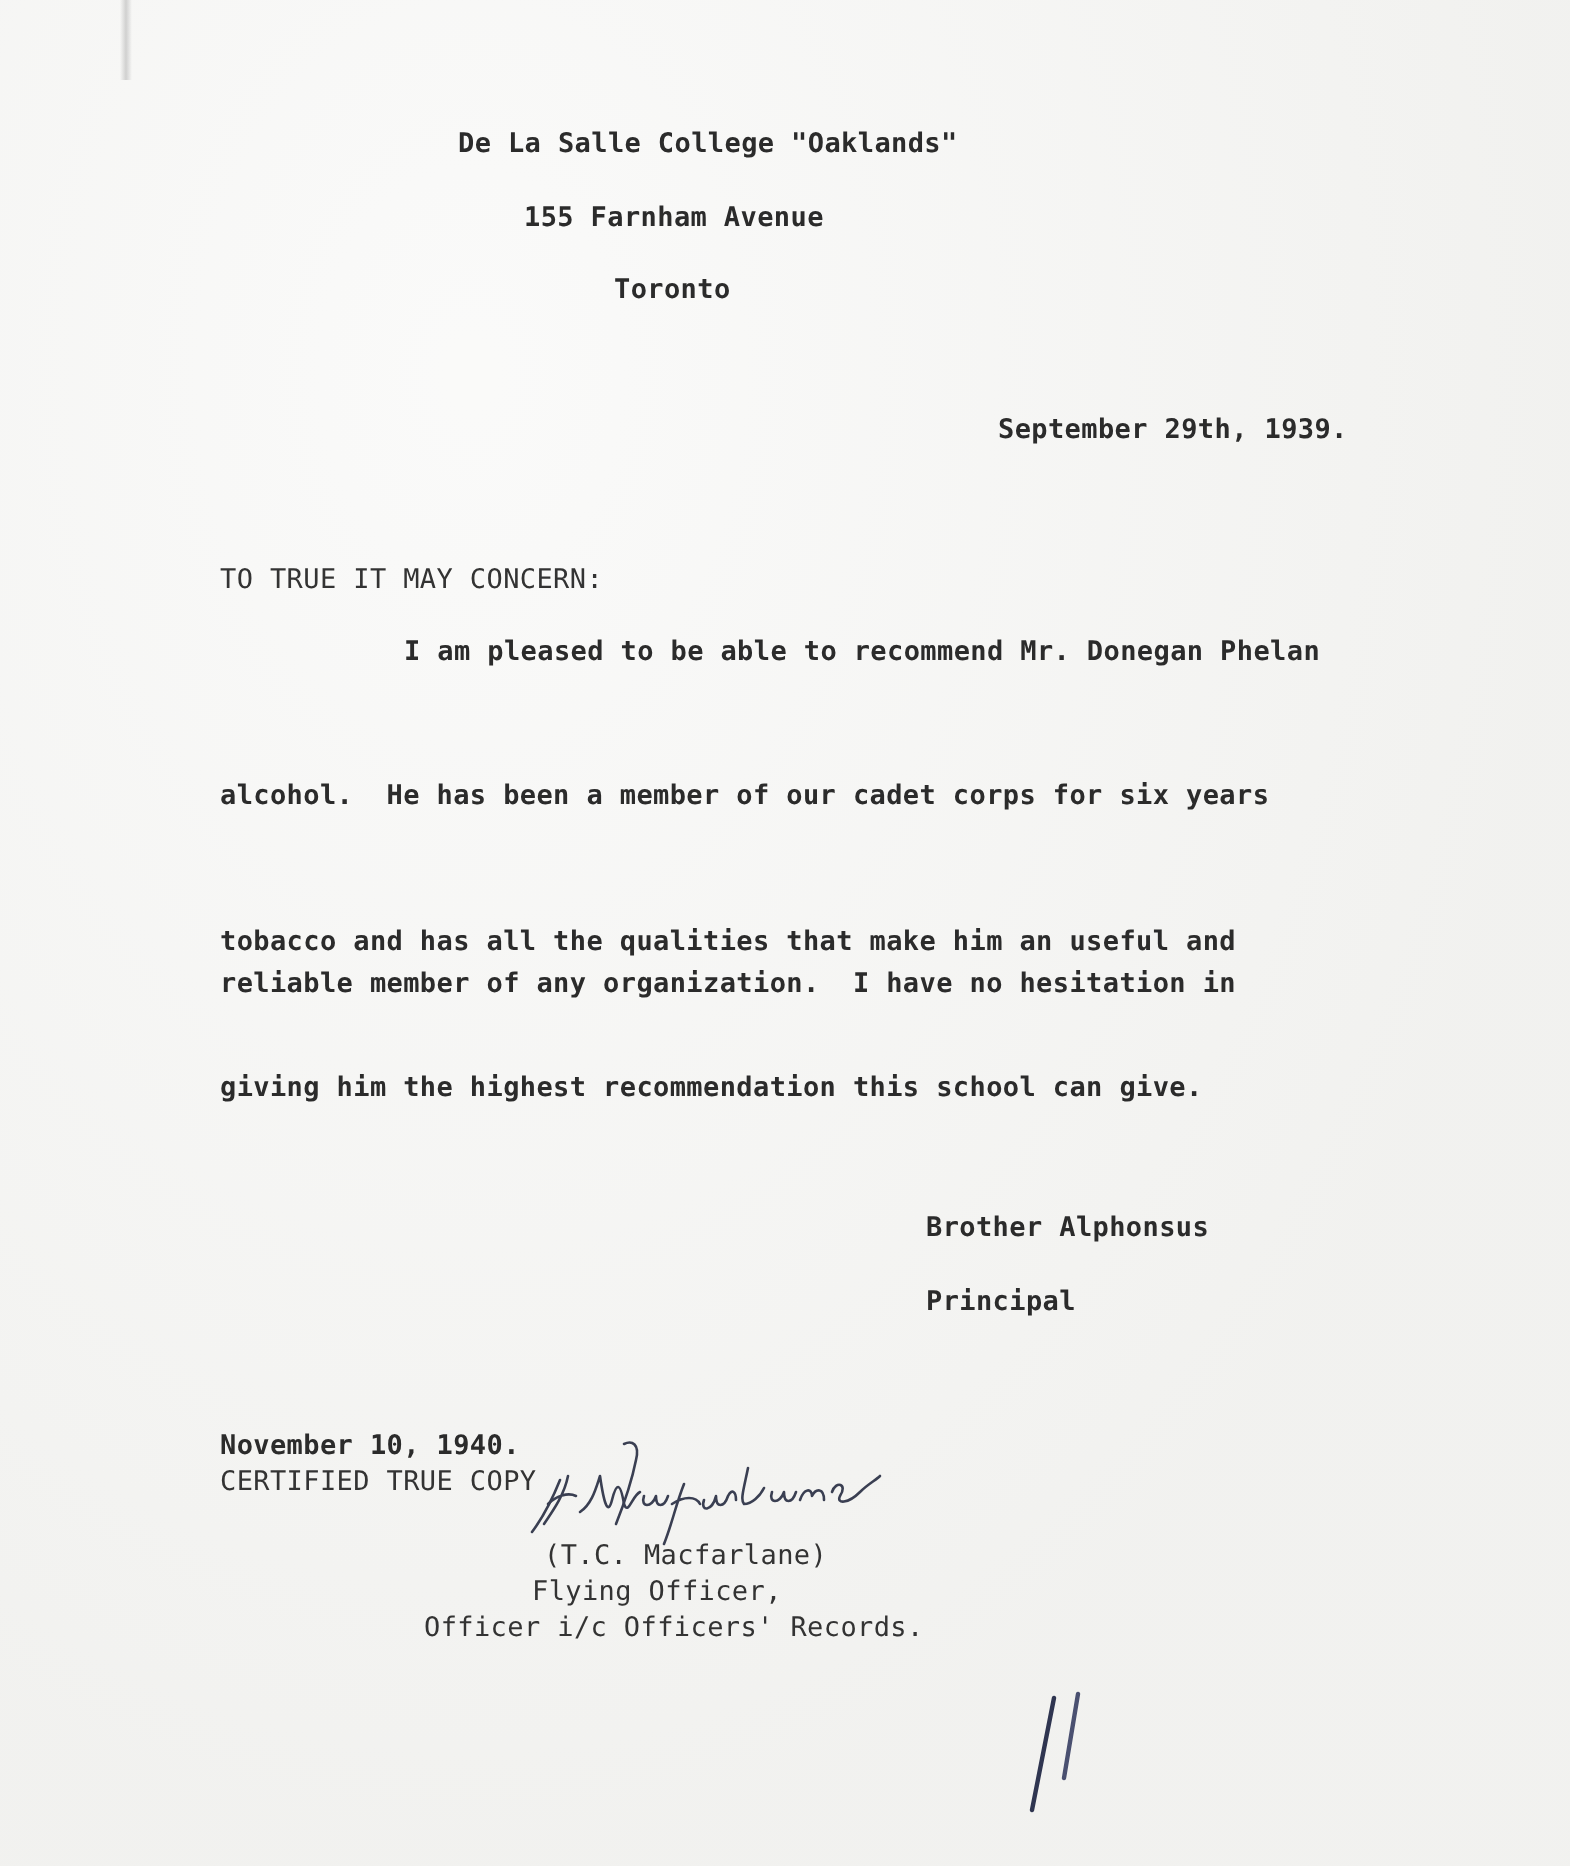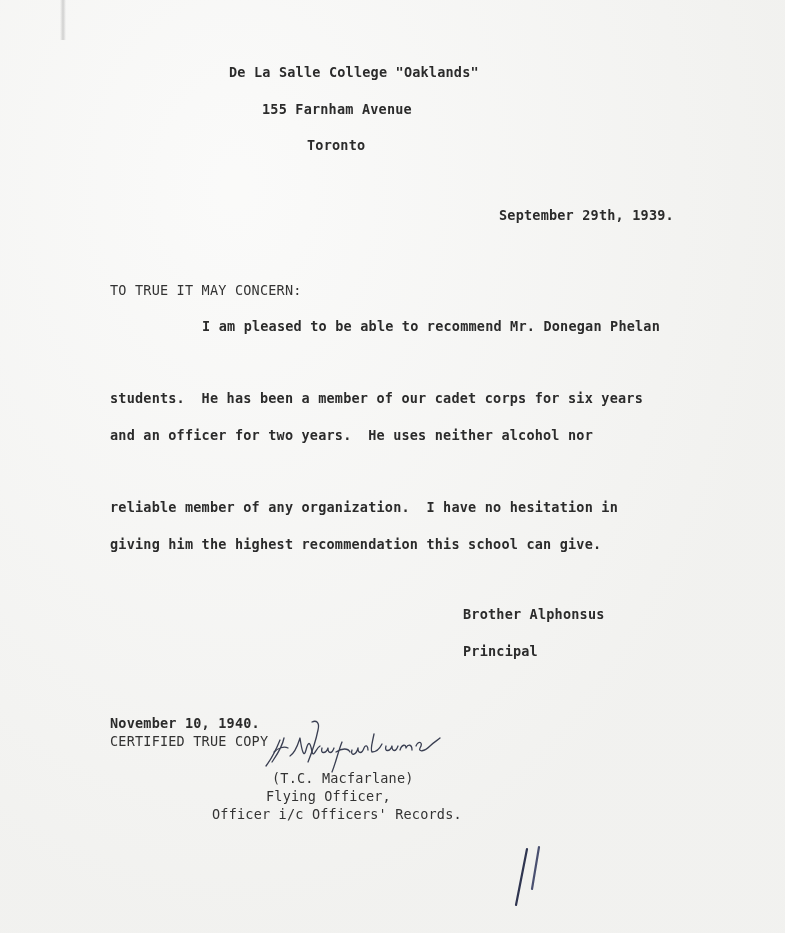--- a/index.html
+++ b/index.html
@@ -41,23 +41,23 @@
 
   <div class="t" style="left:229px; top:64px;">De La Salle College "Oaklands"</div>
   <div class="t" style="left:262px; top:101px;">155 Farnham Avenue</div>
   <div class="t" style="left:307px; top:137px;">Toronto</div>
 
   <div class="t" style="left:499px; top:191px;margin-top:16px;">September 29th, 1939.</div>
 
   <div class="t light" style="left:110px; top:282px;">TO TRUE IT MAY CONCERN:</div>
 
   <div class="t" style="left:202px; top:318px;">I am pleased to be able to recommend Mr. Donegan Phelan</div>
-  <div class="t" style="left:110px; top:390px;">students.  He has been a member of our cadet corps for six years</div>
-  <div class="t" style="left:110px; top:427px;">and an officer for two years.  He uses neither alcohol nor</div>
-  <div class="t" style="left:110px; top:499px;">reliable member of any organization.  I have no hesitation in</div>
+  <div class="t" style="left:110px; top:390px;">alcohol.  He has been a member of our cadet corps for six years</div>
+  <div class="t" style="left:110px; top:463px;">tobacco and has all the qualities that make him an useful and</div>
+  <div class="t" style="left:110px; top:484px;">reliable member of any organization.  I have no hesitation in</div>
   <div class="t" style="left:110px; top:536px;">giving him the highest recommendation this school can give.</div>
 
   <div class="t" style="left:463px; top:606px;">Brother Alphonsus</div>
   <div class="t" style="left:463px; top:643px;">Principal</div>
 
   <div class="t light" style="left:110px; top:697px;margin-top:36px;">CERTIFIED TRUE COPY</div>
   <div class="t" style="left:110px; top:715px;">November 10, 1940.</div>
 
   <svg class="sig" width="185" height="60" viewBox="0 0 185 60">
     <g fill="none" stroke="#3a3f52" stroke-width="1.3" stroke-linecap="round" stroke-linejoin="round">

